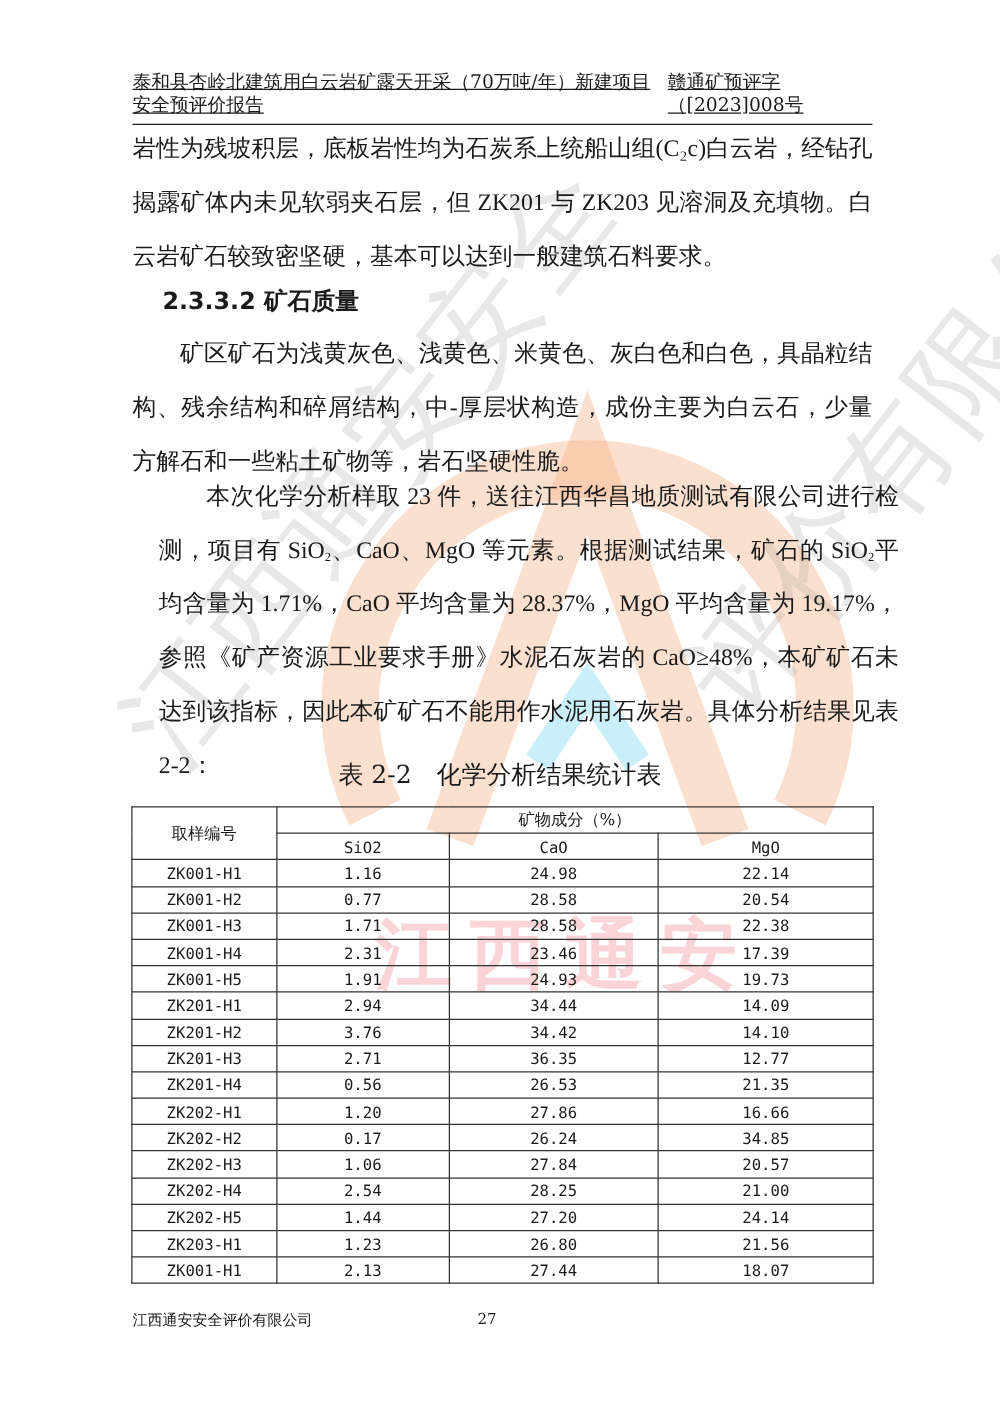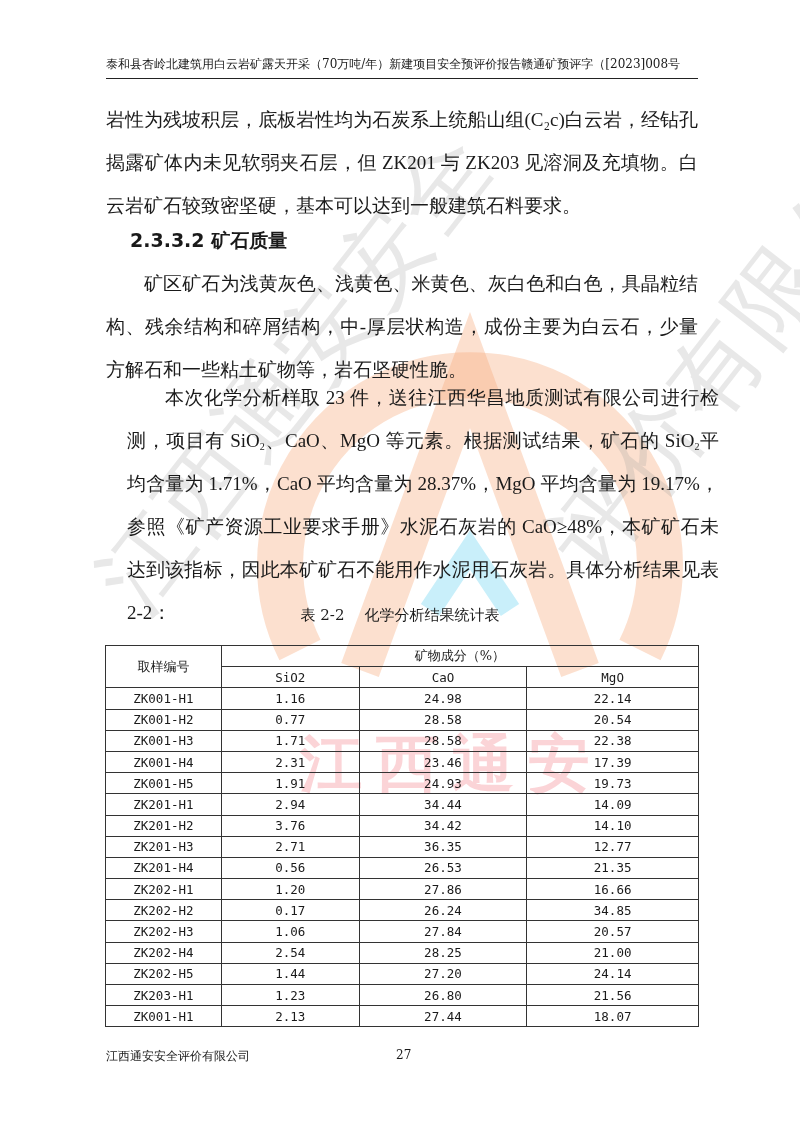--- a/index.html
+++ b/index.html
@@ -22,55 +22,55 @@
       font-family: "DejaVu Sans", sans-serif; letter-spacing: 4px;
     }
     .wm-diag2 {
       left: 520px; top: 520px; font-size: 92px; color: rgba(150,150,150,0.22);
       transform: rotate(-52deg); transform-origin: left top; white-space: nowrap;
       font-family: "DejaVu Sans", sans-serif; letter-spacing: 4px;
     }
     .content { position: relative; z-index: 1; }
     .header {
       position: absolute; left: 106px; top: 56px; width: 592px;
-      font-size: 12px; display: flex; 
-      padding-bottom: 5px; border-bottom: 1.5px solid #222;
+      font-size: 15px; display: flex; 
+      padding-bottom: 5px; border-bottom: 1.5px solid #222; text-decoration: underline;
     }
     .para {
       position: absolute; left: 106px; width: 592px;
       font-size: 19px; line-height: 43px; text-align: justify; font-family: Liberation Serif, serif;
     }
     .p1 { top: 98px; }
     .h4 {
       position: absolute; left: 106px; top: 228px;
       font-size: 19px; font-weight: bold; font-family: "DejaVu Sans", sans-serif; margin-left: 24px;
     }
     .p2 { top: 262px; text-indent: 38px; }
     .p3 { top: 376px; text-indent: 38px; margin-left: 21px; }
     sub { font-size: 10px; vertical-align: -3px; line-height: 0; }
     .table-caption {
       position: absolute; left: 0; width: 800px; top: 606px; text-align: center;
-      font-size: 15px; padding-left: 0;
+      font-size: 20px; padding-left: 0;
     }
     .table-caption span + span { margin-left: 20px; }
     table.data {
       position: absolute; left: 105px; top: 645px; width: 594px;
       border-collapse: collapse; font-size: 13px;
     }
     table.data td, table.data th {
       border: 1px solid #333; text-align: center; height: 20.2px; padding: 0;
       font-weight: normal; font-family: "DejaVu Sans Mono", "Liberation Mono", monospace;
       font-size: 12.5px;
     }
     table.data th.cn { font-family: "DejaVu Serif", serif; font-size: 13px; }
     table.data { border: 1.5px solid #333; }
     .footer {
       position: absolute; left: 106px; top: 1048px; font-size: 12px; width: 400px;
     }
-    .footer .page { position: absolute; left: 290px; top: 0; }
+    .footer .page { position: absolute; left: 276px; top: 0; }
   </style>
 </head>
 <body>
 
 <svg class="watermark wm-arc" viewBox="0 0 460 460">
   <path d="M60 400 A190 190 0 1 1 400 400" fill="none" stroke="rgba(245,165,117,0.35)" stroke-width="46"></path>
   <path d="M120 420 L230 120 L340 420" fill="none" stroke="rgba(245,165,117,0.35)" stroke-width="40"></path>
   <path d="M190 360 L230 300 L270 360" fill="none" stroke="rgba(62,198,236,0.28)" stroke-width="22"></path>
 </svg>
 <div class="watermark wm-diag">江西通安安全</div>

